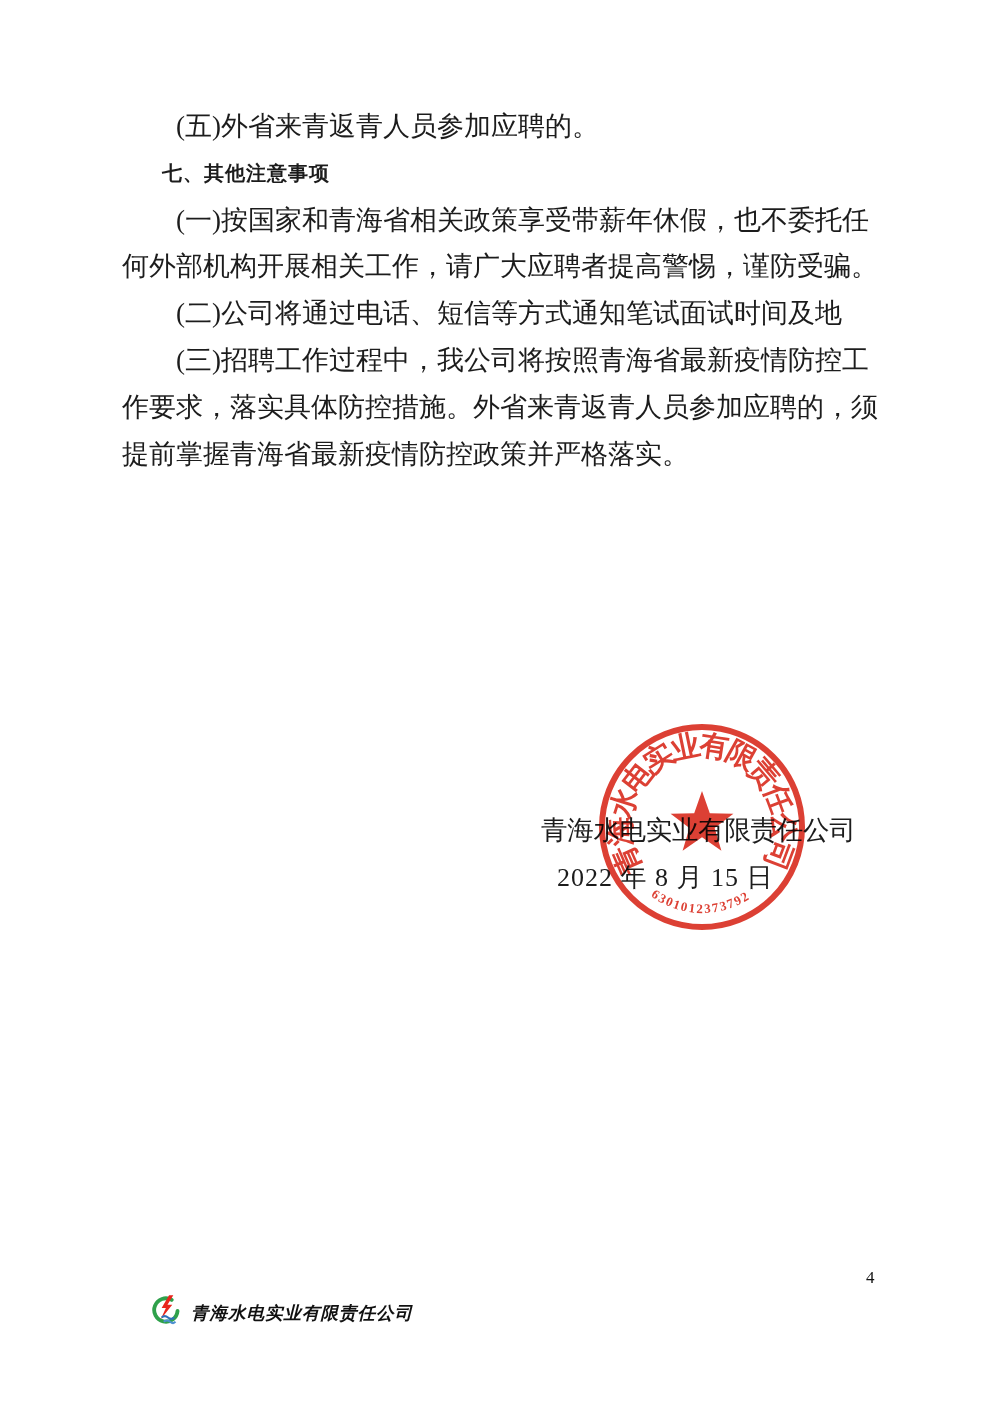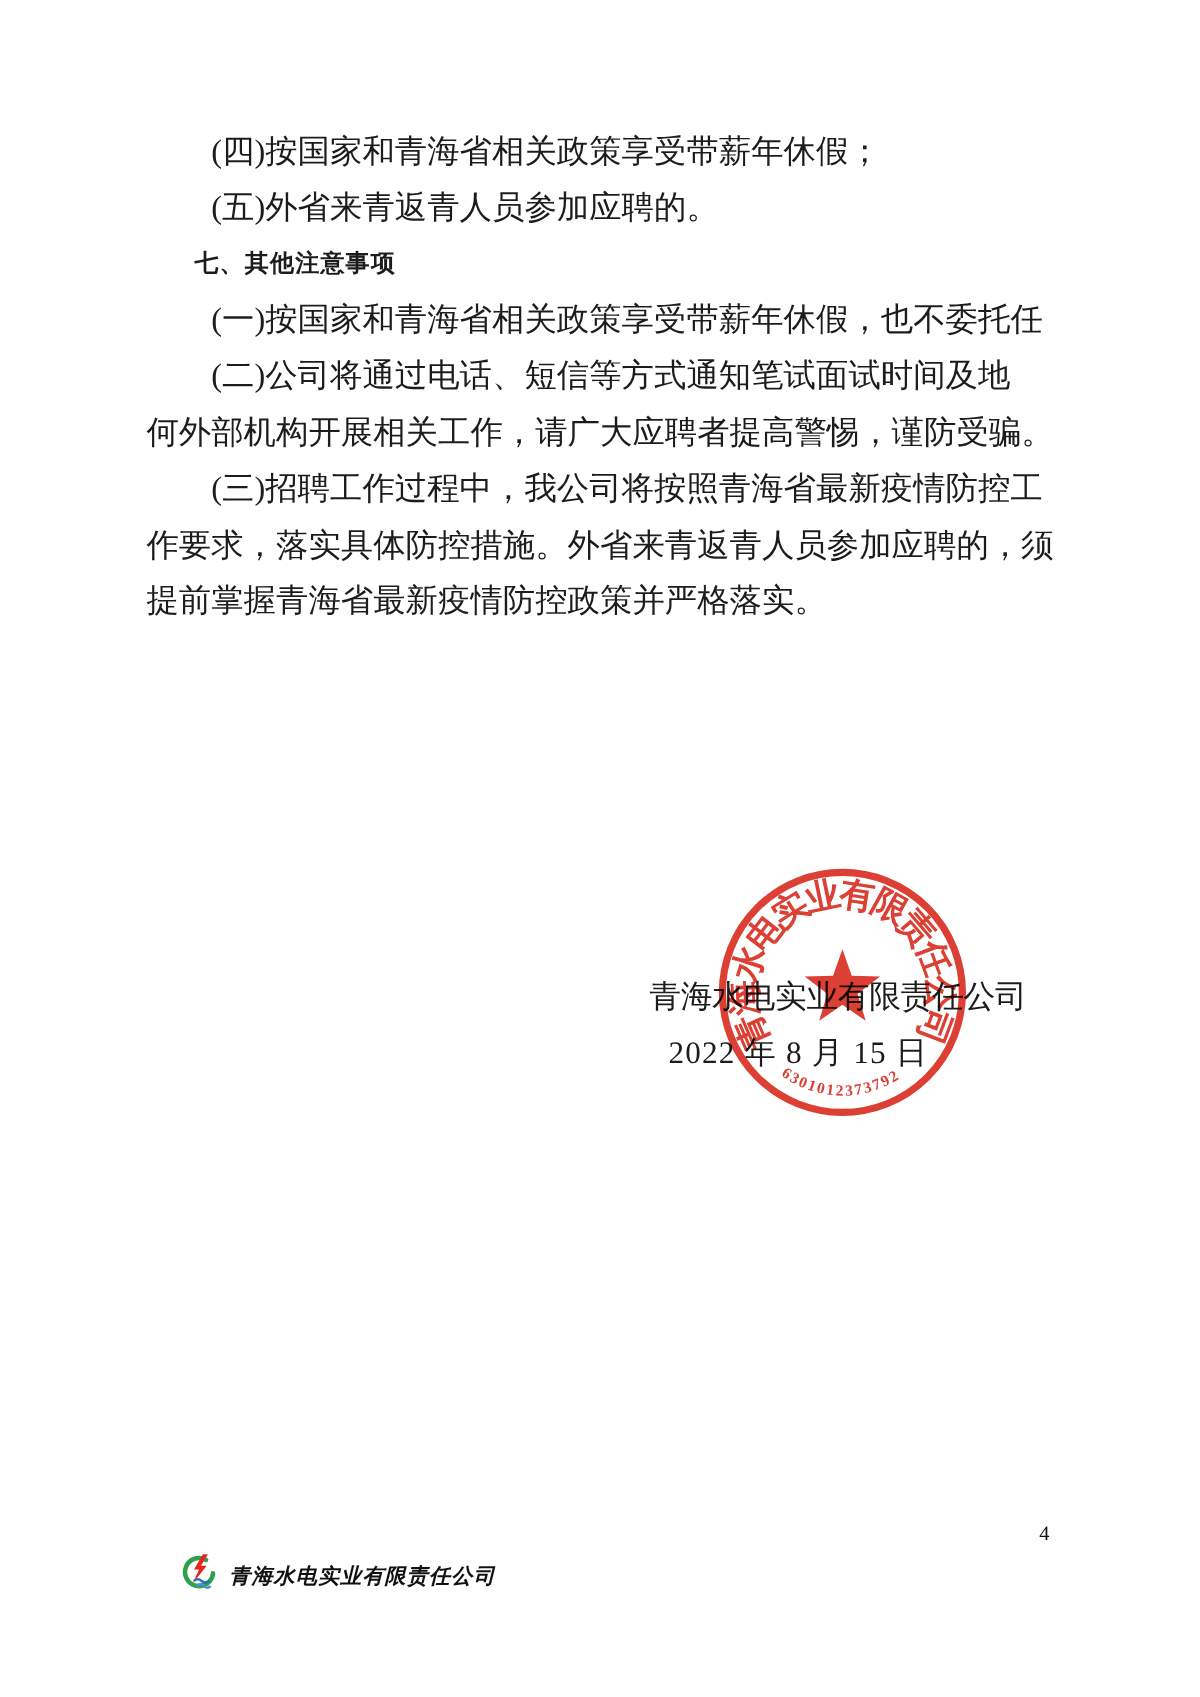--- a/index.html
+++ b/index.html
@@ -69,26 +69,25 @@
     position:absolute;left:866px;top:1268px;
     font-size:17px;color:#111;
   }
 </style>
 </head>
 <body>
 
 <div class="page">
 
   <div class="doc-text">
-      <div class="line indent">(四)按国家和青海省相关政策享受带薪年休假；</div>
       <div class="line indent">(五)外省来青返青人员参加应聘的。</div>
       <div class="line indent heading">七、其他注意事项</div>
       <div class="line indent">(一)按国家和青海省相关政策享受带薪年休假，也不委托任</div>
+      <div class="line">何外部机构开展相关工作，请广大应聘者提高警惕，谨防受骗。</div>
       <div class="line indent">(二)公司将通过电话、短信等方式通知笔试面试时间及地</div>
-      <div class="line">何外部机构开展相关工作，请广大应聘者提高警惕，谨防受骗。</div>
       <div class="line indent">(三)招聘工作过程中，我公司将按照青海省最新疫情防控工</div>
       <div class="line">作要求，落实具体防控措施。外省来青返青人员参加应聘的，须</div>
       <div class="line">提前掌握青海省最新疫情防控政策并严格落实。</div>
     </div>
 
   <div class="sig-company">青海水电实业有限责任公司</div>
   <div class="sig-date">2022 年 8 月 15 日</div>
 
   <svg class="stamp" viewBox="0 0 230 230" xmlns="http://www.w3.org/2000/svg">
     <defs>

